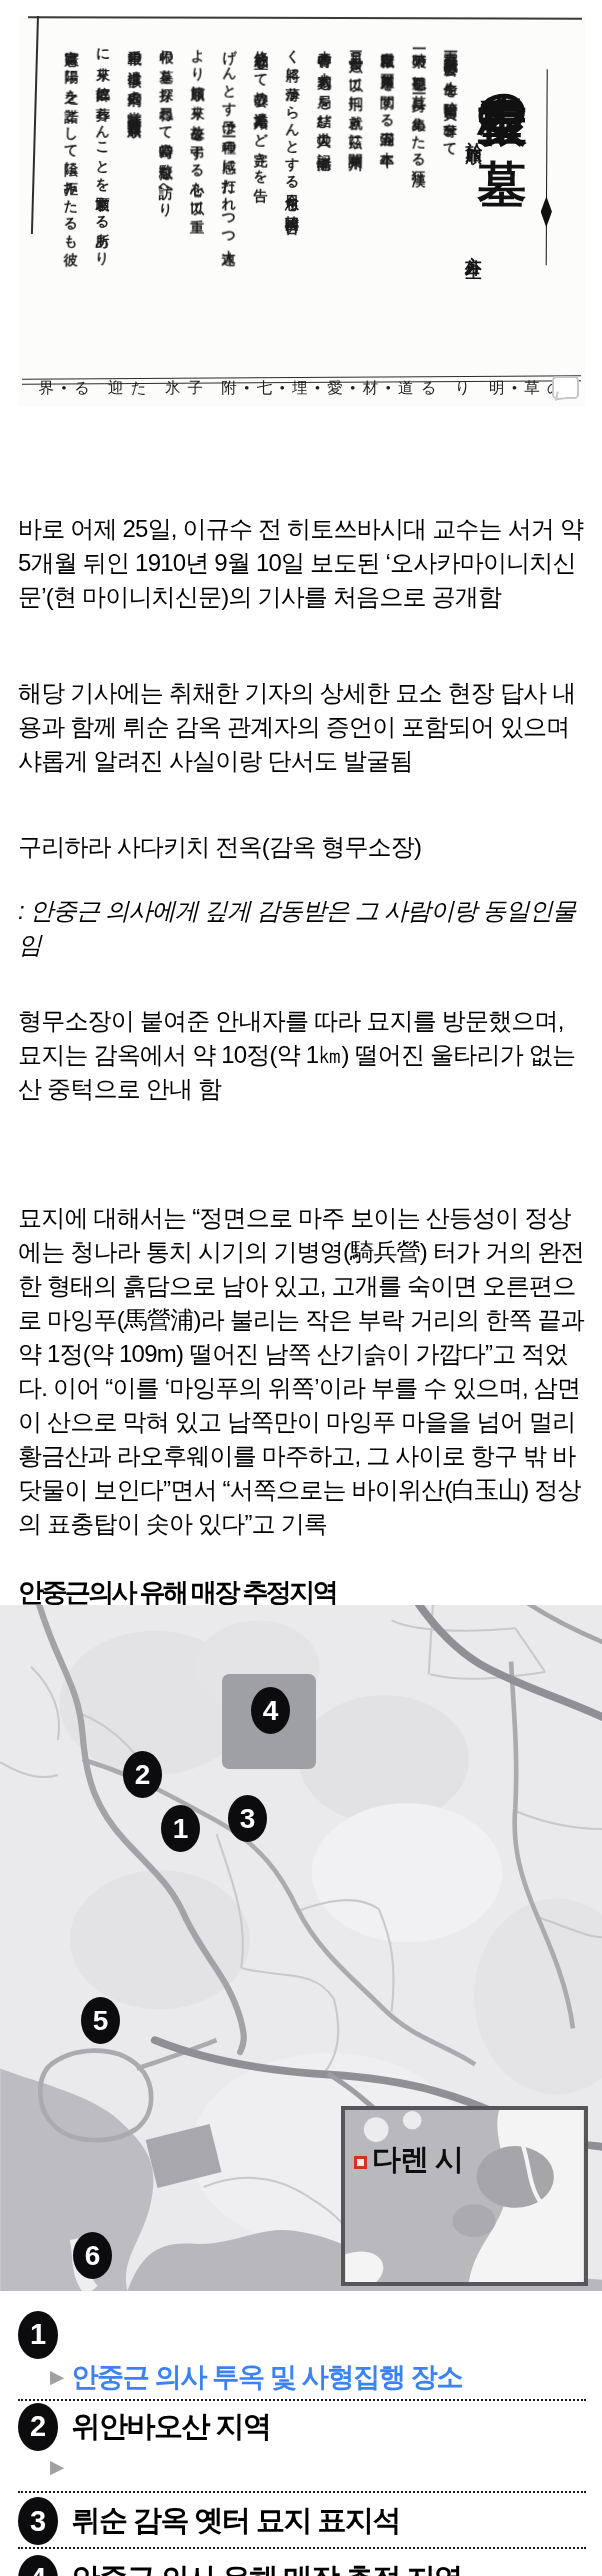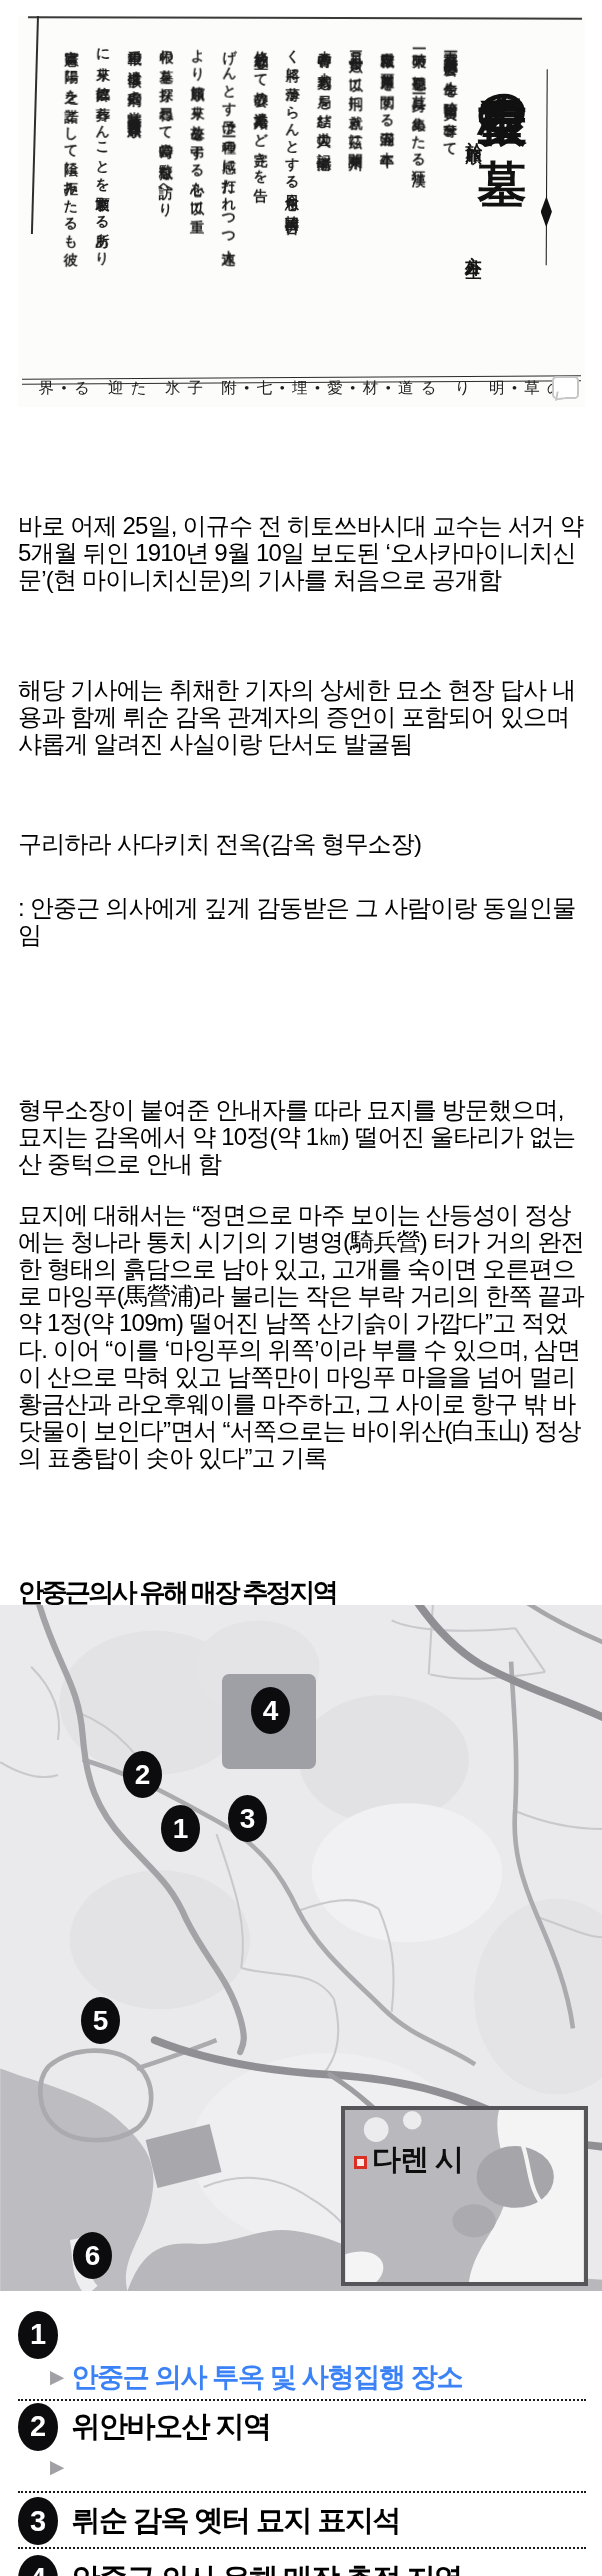--- a/index.html
+++ b/index.html
@@ -43,21 +43,21 @@
   
   .bubble{position:absolute;width:27px;height:24px;}
   .bubble .box{position:absolute;top:0;left:0;right:0;height:18.5px;background:#fff;
                border:2.1px solid #c6c6c6;border-radius:4.6px;display:flex;align-items:center;
                justify-content:center;color:#c6c6c6;font-size:8.2px;letter-spacing:1px;font-weight:700;}
   .bubble .tail{position:absolute;left:4.1px;bottom:0;width:7.2px;height:7.2px;background:#fff;
                 border-left:2.1px solid #c6c6c6;border-bottom:2.1px solid #c6c6c6;
                 transform:skewX(-18deg) rotate(-8deg);}
 
   
-  .para{position:absolute;left:18px;width:568px;font-size:24px;line-height:27px;color:#000;
+  .para{position:absolute;left:18px;width:568px;font-size:24px;line-height:34px;color:#000;
         letter-spacing:-0.8px;word-break:break-all;font-weight:500;}
 
   
   .map-title{position:absolute;top:1552px;left:18px;width:577px;font-size:26px;line-height:47px;
              font-weight:900;letter-spacing:-2.6px;color:#000;}
   .map{position:absolute;top:1605px;left:0;width:603px;height:686px;background:#eaeaec;overflow:hidden;}
   .map svg{position:absolute;top:0;left:0;}
   .zone4{position:absolute;left:222px;top:69px;width:94px;height:95px;background:#9fa0a6;
          border-radius:7.2px;}
   .mk{position:absolute;width:39px;height:47px;border-radius:50%;background:#0c0c0e;color:#fff;
@@ -125,22 +125,22 @@
   <div class="np-bottom-row">界•る 迎た 氷子 附•七•埋•愛•材•道る り 明•草の</div>
 </section>
 <div class="bubble" style="left:552px;top:376px;">
   <div class="box"></div>
     <div class="tail"></div>
 </div>
 
 <p class="para" style="top:488px;">바로 어제 25일, 이규수 전 히토쓰바시대 교수는 서거 약 5개월 뒤인 1910년 9월 10일 보도된 ‘오사카마이니치신문’(현 마이니치신문)의 기사를 처음으로 공개함</p>
 <p class="para" style="top:652px;">해당 기사에는 취채한 기자의 상세한 묘소 현장 답사 내용과 함께 뤼순 감옥 관계자의 증언이 포함되어 있으며 샤롭게 알려진 사실이랑 단서도 발굴됨</p>
 <p class="para" style="top:806px;">구리하라 사다키치 전옥(감옥 형무소장)</p>
-<p class="para" style="top:870px;">: 안중근 의사에게 깊게 감동받은 그 사람이랑 동일인물임</p>
-<p class="para" style="top:1056px;margin-top:40px;">형무소장이 붙여준 안내자를 따라 묘지를 방문했으며, 묘지는 감옥에서 약 10정(약 1㎞) 떨어진 울타리가 없는 산 중턱으로 안내 함</p>
+<p class="para" style="top:870px;font-style:italic;">: 안중근 의사에게 깊게 감동받은 그 사람이랑 동일인물임</p>
+<p class="para" style="top:964px;margin-top:40px;">형무소장이 붙여준 안내자를 따라 묘지를 방문했으며, 묘지는 감옥에서 약 10정(약 1㎞) 떨어진 울타리가 없는 산 중턱으로 안내 함</p>
 <p class="para" style="top:1177px;">묘지에 대해서는 “정면으로 마주 보이는 산등성이 정상에는 청나라 통치 시기의 기병영(騎兵營) 터가 거의 완전한 형태의 흙담으로 남아 있고, 고개를 숙이면 오른편으로 마잉푸(馬營浦)라 불리는 작은 부락 거리의 한쪽 끝과 약 1정(약 109m) 떨어진 남쪽 산기슭이 가깝다”고 적었다. 이어 “이를 ‘마잉푸의 위쪽’이라 부를 수 있으며, 삼면이 산으로 막혀 있고 남쪽만이 마잉푸 마을을 넘어 멀리 황금산과 라오후웨이를 마주하고, 그 사이로 항구 밖 바닷물이 보인다”면서 “서쪽으로는 바이위산(白玉山) 정상의 표충탑이 솟아 있다”고 기록</p>
 
 <h1 class="map-title">안중근의사 유해 매장 추정지역</h1>
 
 <div class="map">
   <svg width="603" height="686" viewBox="0 0 1170 1332">
 
     <ellipse cx="300" cy="190" rx="185" ry="140" fill="#e3e3e6"></ellipse>
     <ellipse cx="500" cy="120" rx="120" ry="90" fill="#e4e4e7"></ellipse>
     <ellipse cx="745" cy="300" rx="165" ry="125" fill="#e2e2e5"></ellipse>

